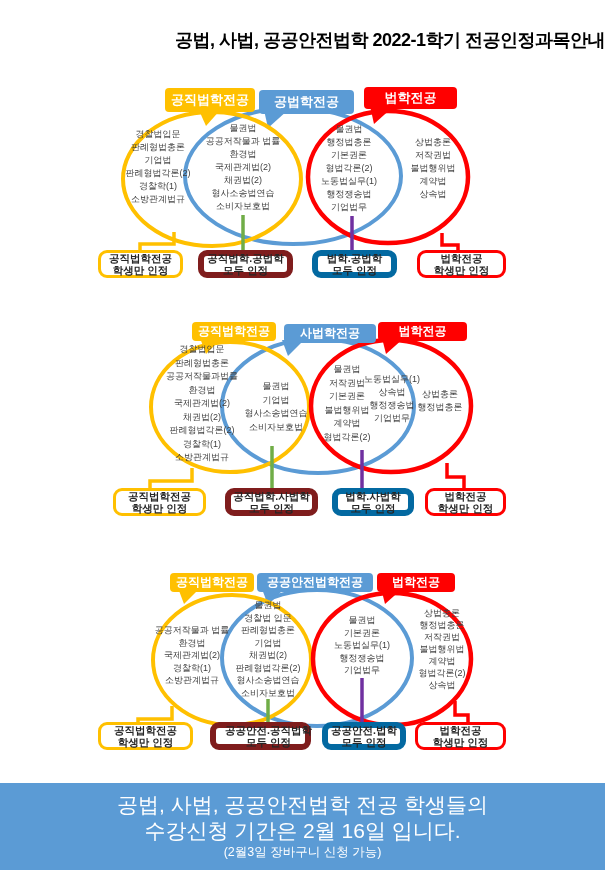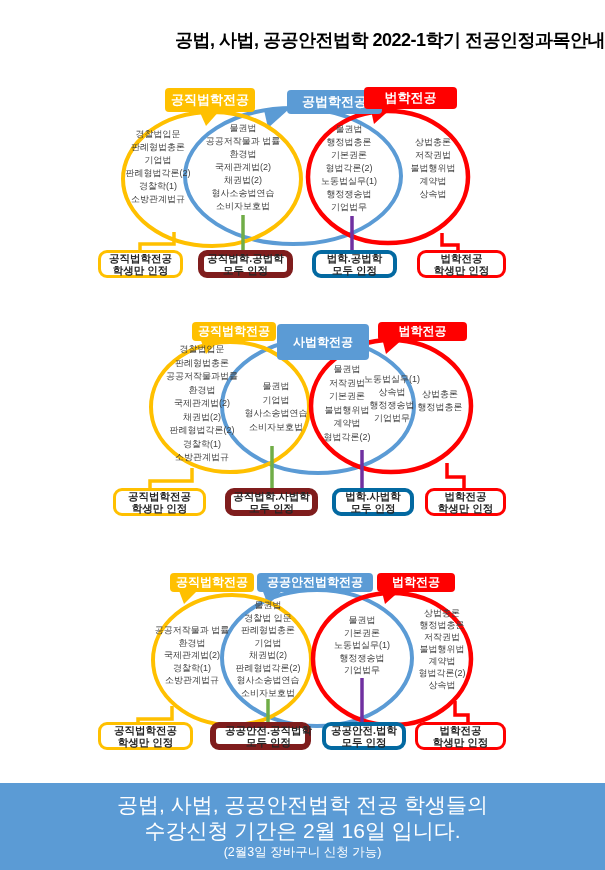--- a/index.html
+++ b/index.html
@@ -17,21 +17,21 @@
   .pill-sm{font-size:12px;}
   .courses{position:absolute;transform:translateX(-50%);text-align:center;
            font-size:9px;color:#3f3f3f;white-space:nowrap;z-index:2;}
   .course-line{display:block;}
   .note-box{position:absolute;background:#fff;border-radius:9px;box-sizing:border-box;
             display:flex;flex-direction:column;align-items:center;justify-content:center;
             font-size:10.5px;font-weight:bold;color:#262626;text-align:center;
             line-height:12.5px;z-index:3;white-space:nowrap;}
   .b-gold{border:3px solid #FFC000;}
   .b-green{border:6px solid #7f1d1d;}
-  .b-purple{border:4px solid #0369a1;}
+  .b-purple{border:6px solid #0369a1;}
   .b-red{border:3px solid #FF0000;}
   .banner{position:absolute;left:0;top:783px;width:605px;height:87px;background:#5B9BD5;
           color:#fff;text-align:center;z-index:1;padding-top:9px;box-sizing:border-box;}
   .banner-l1,.banner-l2{font-size:21px;line-height:26px;font-weight:normal;}
   .banner-l3{font-size:12.5px;line-height:16px;font-weight:normal;}
 </style>
 </head>
 <body>
 
 <div class="page">
@@ -74,21 +74,21 @@
       <ellipse cx="232" cy="660" rx="79" ry="65" fill="none" stroke="#FFC000" stroke-width="4"></ellipse>
       <ellipse cx="392" cy="659" rx="79" ry="66" fill="none" stroke="#FF0000" stroke-width="4.5"></ellipse>
       <polyline points="172,706 172,719 138,719 138,725" fill="none" stroke="#FFC000" stroke-width="3.5"></polyline>
       <line x1="268" y1="699" x2="268" y2="725" stroke="#70AD47" stroke-width="3.5"></line>
       <line x1="362" y1="678" x2="362" y2="725" stroke="#7030A0" stroke-width="3.5"></line>
       <polyline points="455,701 455,715 468,715 468,725" fill="none" stroke="#FF0000" stroke-width="3.5"></polyline>
     </g>
   </svg>
 
   <div class="pill pill-gold pill-lg" style="left:165px;top:88px;width:90px;height:24px;">공직법학전공</div>
-  <div class="pill pill-blue pill-lg" style="left:259px;top:90px;width:95px;height:24px;margin-left:28px;">공법학전공</div>
+  <div class="pill pill-blue pill-lg" style="left:259px;top:90px;width:95px;height:24px;">공법학전공</div>
   <div class="pill pill-red pill-lg" style="left:364px;top:87px;width:93px;height:22px;">법학전공</div>
 
   <div class="courses" style="left:158px;top:128px;line-height:13px;">
       <div class="course-line">경찰법입문</div>
       <div class="course-line">판례형법총론</div>
       <div class="course-line">기업법</div>
       <div class="course-line">판례형법각론(2)</div>
       <div class="course-line">경찰학(1)</div>
       <div class="course-line">소방관계법규</div>
     </div>
@@ -129,21 +129,21 @@
   <div class="note-box b-purple" style="left:312px;top:250px;width:85px;height:28px;">
     <span>법학.공법학</span>
     <span>모두 인정</span>
   </div>
   <div class="note-box b-red" style="left:417px;top:250px;width:89px;height:28px;">
     <span>법학전공</span>
     <span>학생만 인정</span>
   </div>
 
   <div class="pill pill-gold pill-sm" style="left:192px;top:322px;width:84px;height:19px;">공직법학전공</div>
-  <div class="pill pill-blue pill-sm" style="left:277px;top:324px;width:92px;height:36px;">사법학전공</div>
+  <div class="pill pill-blue pill-sm" style="left:284px;top:324px;width:92px;height:19px;">사법학전공</div>
   <div class="pill pill-red pill-sm" style="left:378px;top:322px;width:89px;height:19px;">법학전공</div>
 
   <div class="courses" style="left:202px;top:343px;line-height:13.5px;">
       <div class="course-line">경찰법입문</div>
       <div class="course-line">판례형법총론</div>
       <div class="course-line">공공저작물과법률</div>
       <div class="course-line">환경법</div>
       <div class="course-line">국제관계법(2)</div>
       <div class="course-line">채권법(2)</div>
       <div class="course-line">판례형법각론(2)</div>

